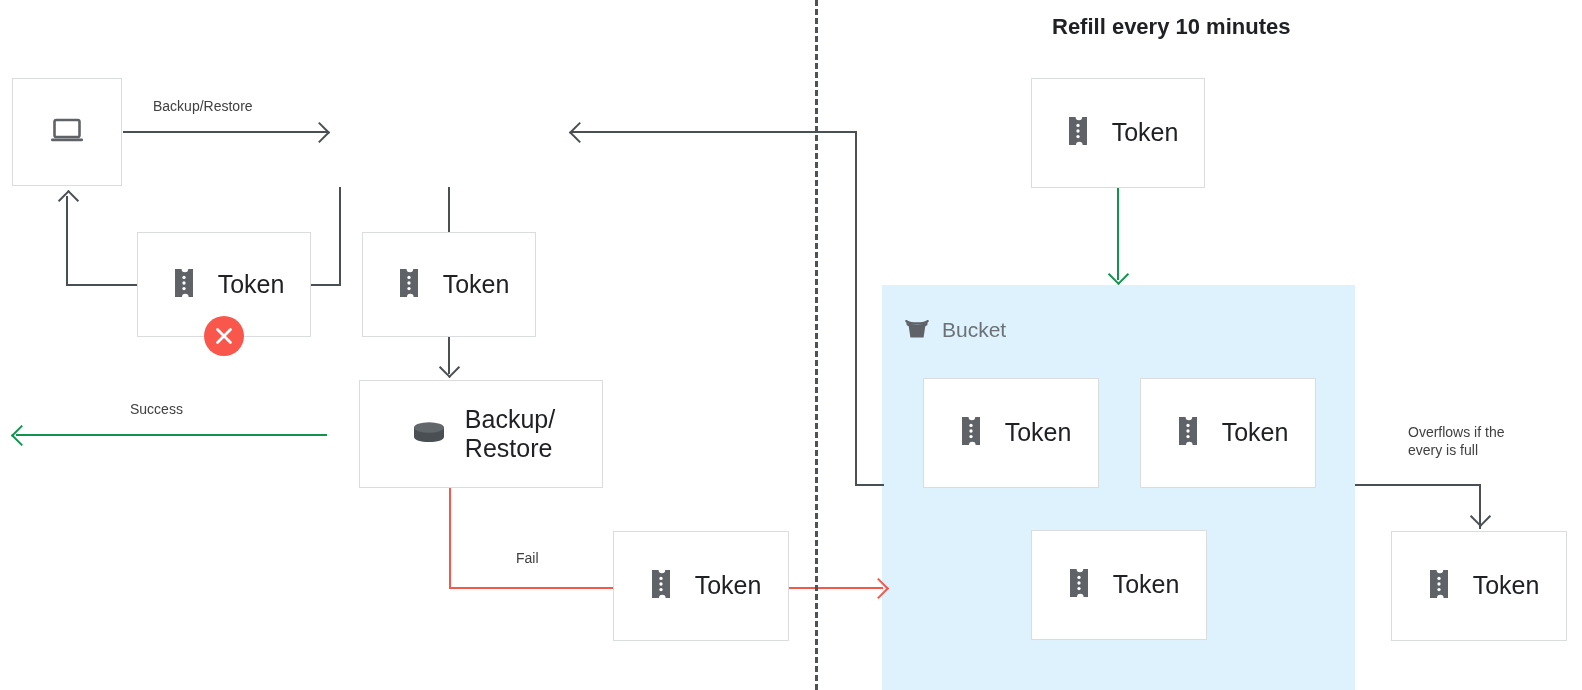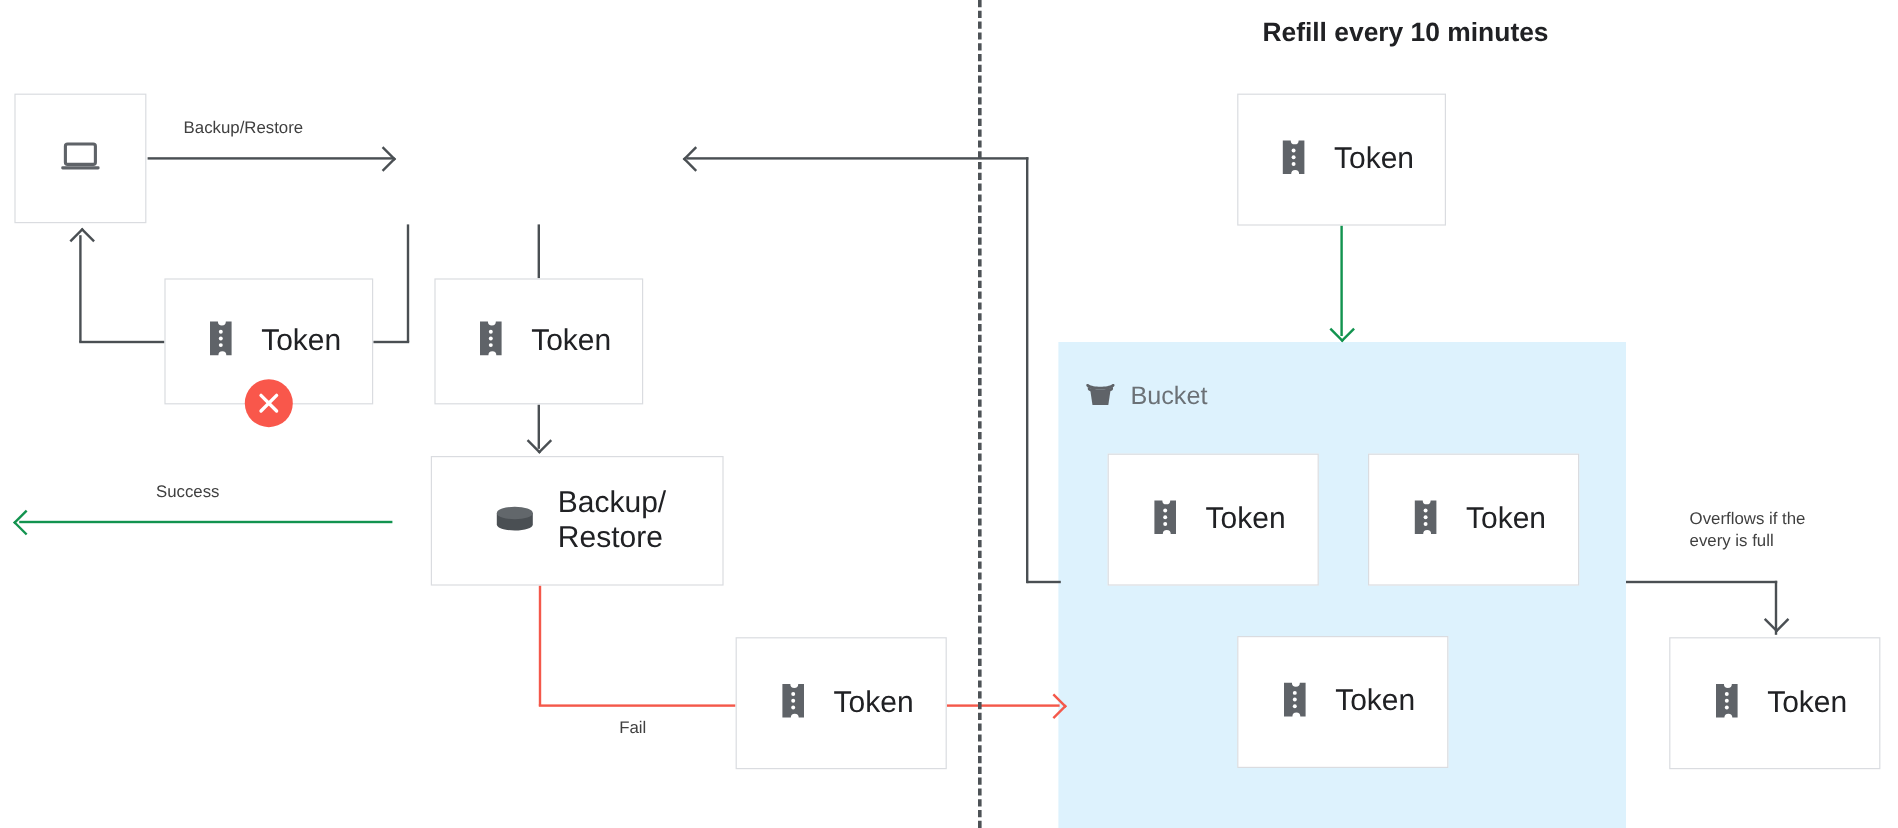--- a/index.html
+++ b/index.html
@@ -179,21 +179,21 @@
 
   <div class="ln v c-green" style="left:1117px; top:187px; height:93px;"></div>
   <div class="arrow down a-green" style="left:1111px; top:267px;"></div>
 
   <div class="ln h c-dark" style="left:1355px; top:484px; width:126px;"></div>
   <div class="ln v c-dark" style="left:1479px; top:484px; height:45px;"></div>
   <div class="arrow down a-dark" style="left:1473px; top:509px;"></div>
 
   <div class="edge-label" style="left:153px; top:98px;">Backup/Restore</div>
   <div class="edge-label" style="left:130px; top:401px;">Success</div>
-  <div class="edge-label" style="left:516px; top:550px;margin-top:48px;">Fail</div>
+  <div class="edge-label" style="left:516px; top:550px;">Fail</div>
   <div class="edge-label" style="left:1408px; top:424px;">Overflows if the
 every is full</div>
 
   <div class="node" style="left:12px; top:78px; width:110px; height:108px;">
     <div class="inner">
       <span class="icon">
         <svg width="44" height="44" viewBox="0 0 44 44">
           <rect x="9.5" y="12" width="25" height="17" rx="1.8" fill="none" stroke="#5f6368" stroke-width="2.6"></rect>
           <rect x="6" y="30.5" width="32" height="2.8" rx="1.2" fill="#5f6368"></rect>
         </svg>

